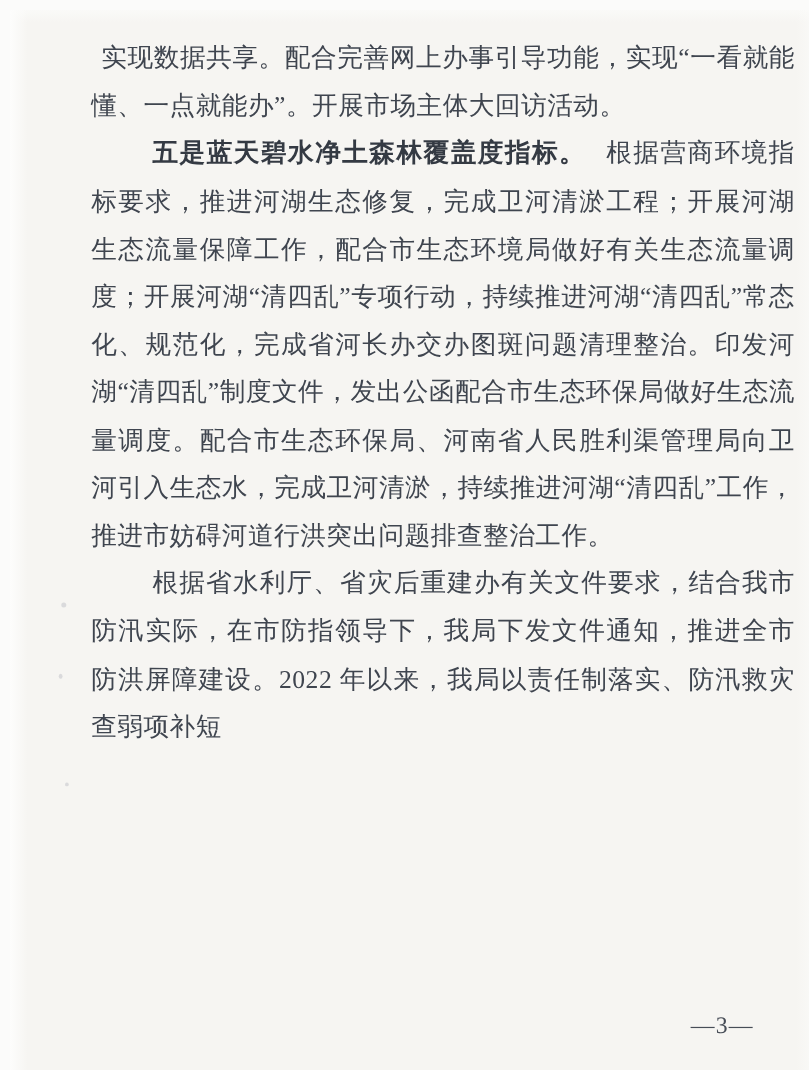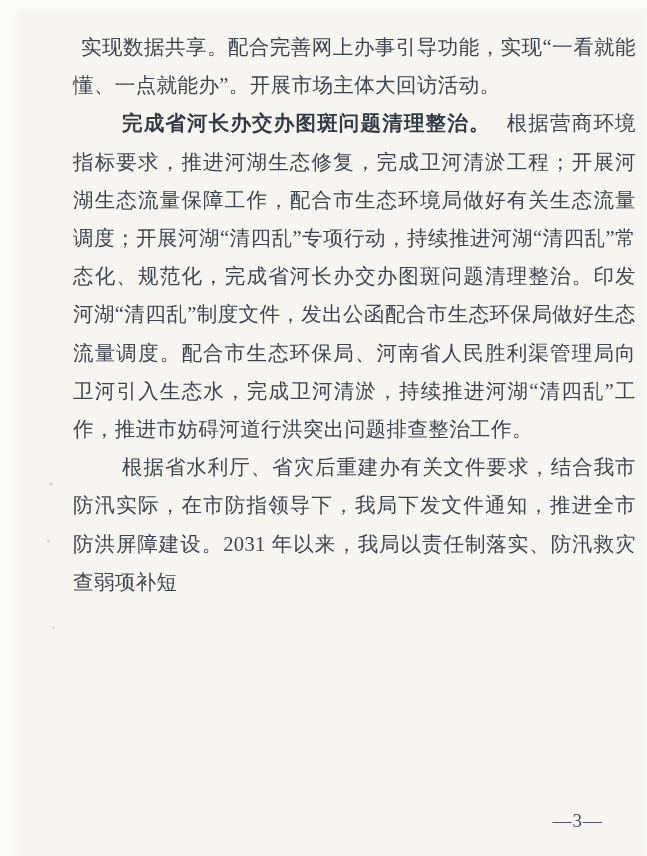--- a/index.html
+++ b/index.html
@@ -63,22 +63,22 @@
   .s3 { left: 36px; top: 610px; width: 3px; height: 3px; }
   .s4 { left: 592px; top: 36px;  width: 3px; height: 3px; opacity: 0.3; }
   .s5 { left: 591px; top: 102px; width: 3px; height: 3px; opacity: 0.3; }
 </style>
 </head>
 <body>
 
 <div class="page">
   <div class="doc-body">
       <p class="para"><span>实现数据共享。配合完善网上办事引导功能，实现“一看就能懂、一点就能办”。开展市场主体大回访活动。</span></p>
-      <p class="para indent"><b>完成省河长办交办图斑问题清理整治。</b><span>根据营商环境指标要求，推进河湖生态修复，完成卫河清淤工程；开展河湖生态流量保障工作，配合市生态环境局做好有关生态流量调度；开展河湖“清四乱”专项行动，持续推进河湖“清四乱”常态化、规范化，完成省河长办交办图斑问题清理整治。印发河湖“清四乱”制度文件，发出公函配合市生态环保局做好生态流量调度。配合市生态环保局、河南省人民胜利渠管理局向卫河引入生态水，完成卫河清淤，持续推进河湖“清四乱”工作，推进市妨碍河道行洪突出问题排查整治工作。</span></p>
-      <p class="para indent"><span>根据省水利厅、省灾后重建办有关文件要求，结合我市防汛实际，在市防指领导下，我局下发文件通知，推进全市防洪屏障建设。2031 年以来，我局以责任制落实、防汛救灾查弱项补短</span></p>
+      <p class="para indent"><b>五是蓝天碧水净土森林覆盖度指标。</b><span>根据营商环境指标要求，推进河湖生态修复，完成卫河清淤工程；开展河湖生态流量保障工作，配合市生态环境局做好有关生态流量调度；开展河湖“清四乱”专项行动，持续推进河湖“清四乱”常态化、规范化，完成省河长办交办图斑问题清理整治。印发河湖“清四乱”制度文件，发出公函配合市生态环保局做好生态流量调度。配合市生态环保局、河南省人民胜利渠管理局向卫河引入生态水，完成卫河清淤，持续推进河湖“清四乱”工作，推进市妨碍河道行洪突出问题排查整治工作。</span></p>
+      <p class="para indent"><span>根据省水利厅、省灾后重建办有关文件要求，结合我市防汛实际，在市防指领导下，我局下发文件通知，推进全市防洪屏障建设。2022 年以来，我局以责任制落实、防汛救灾查弱项补短</span></p>
     </div>
   <div class="page-number">—3—</div>
   <div class="speck s1"></div>
   <div class="speck s2"></div>
   <div class="speck s3"></div>
   <div class="speck s4"></div>
   <div class="speck s5"></div>
 </div>
 
 </body></html>

